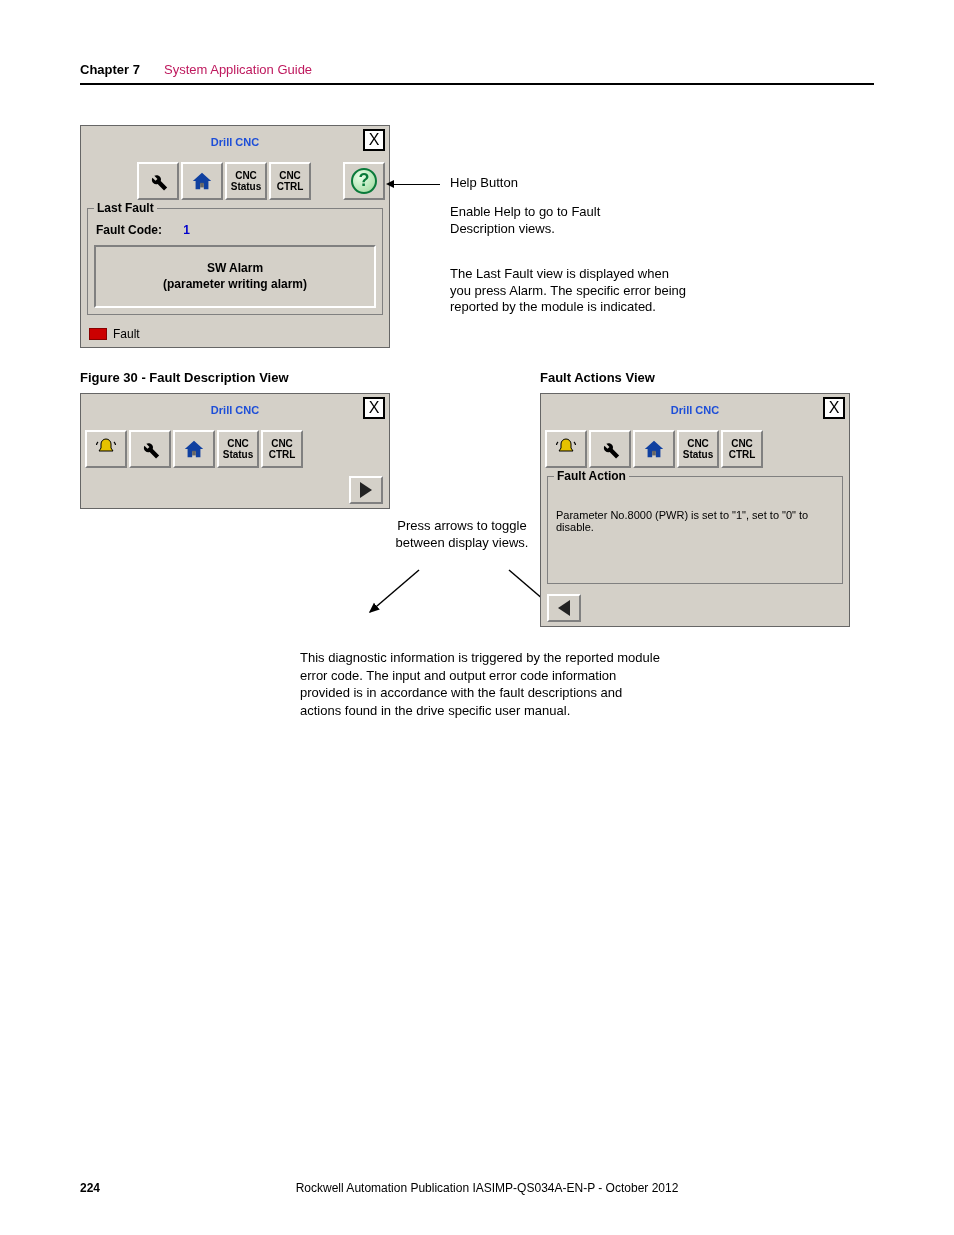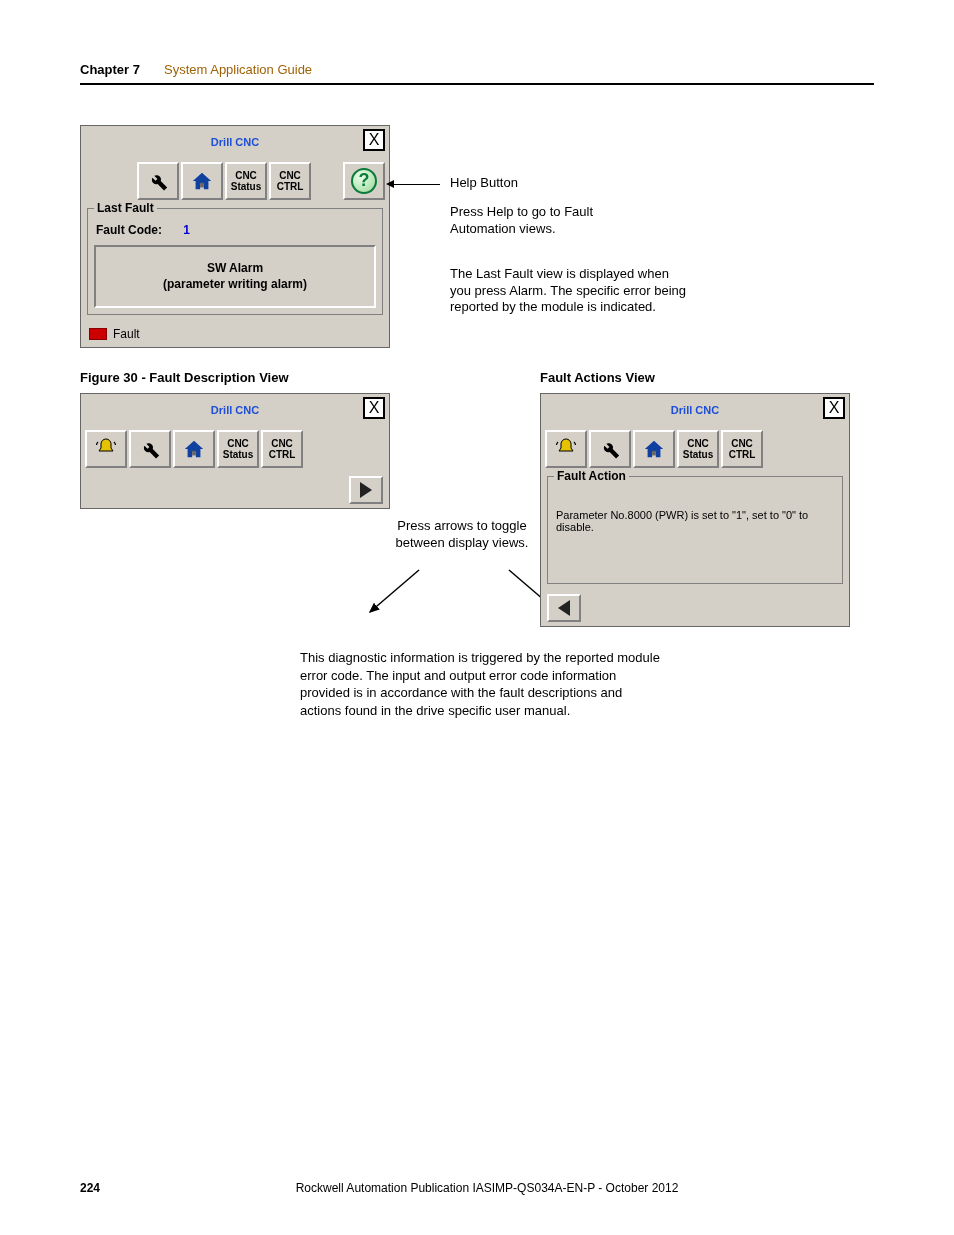--- a/index.html
+++ b/index.html
@@ -15,21 +15,21 @@
     padding: 62px 80px 0 80px;
   }
   .header-row {
     display: flex;
     align-items: baseline;
     gap: 24px;
     font-size: 13px;
     margin-bottom: 6px;
   }
   .header-row .chap { font-weight: bold; }
-  .header-row .title { font-weight: normal; color: #a16207; text-align: right; }
+  .header-row .title { font-weight: normal; color: #be185d; text-align: right; }
   .hr { height: 2px; background: #000; margin-bottom: 40px; }
   .h1 {
     font-size: 26px;
     font-weight: bold;
     margin-bottom: 22px;
     letter-spacing: -0.5px;
   }
   .fig-caption {
     font-weight: bold;
     font-size: 13px;
@@ -315,21 +315,21 @@
       </div>
     </div>
 
     <div class="arrow-line" style="top:59px; left:312px; width:48px;"></div>
     <div class="arrow-head-left" style="top:55px; left:306px;"></div>
 
     <div style="margin-left:40px;">
       <div style="height:50px;"></div>
       <div class="annot">Help Button</div>
       <div style="height:12px;"></div>
-      <div class="annot" style="width:170px;">Press Help to go to Fault Automation views.</div>
+      <div class="annot" style="width:170px;">Enable Help to go to Fault Description views.</div>
       <div style="height:28px;"></div>
       <div class="annot" style="width:240px;">The Last Fault view is displayed when you press Alarm. The specific error being reported by the module is indicated.</div>
     </div>
   </div>
 
   <div class="row2">
     <div class="col">
       <div class="fig-caption">Figure 30 - Fault Description View</div>
       <div class="dialog dlg2">
         <div class="titlebar">

